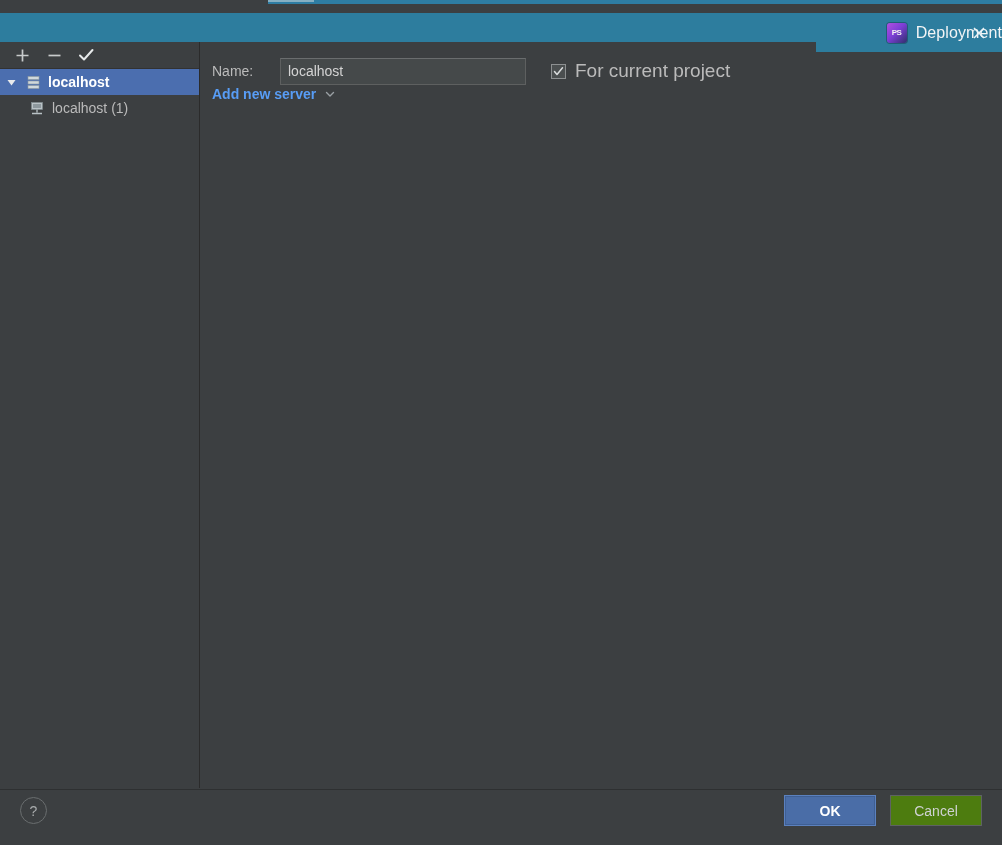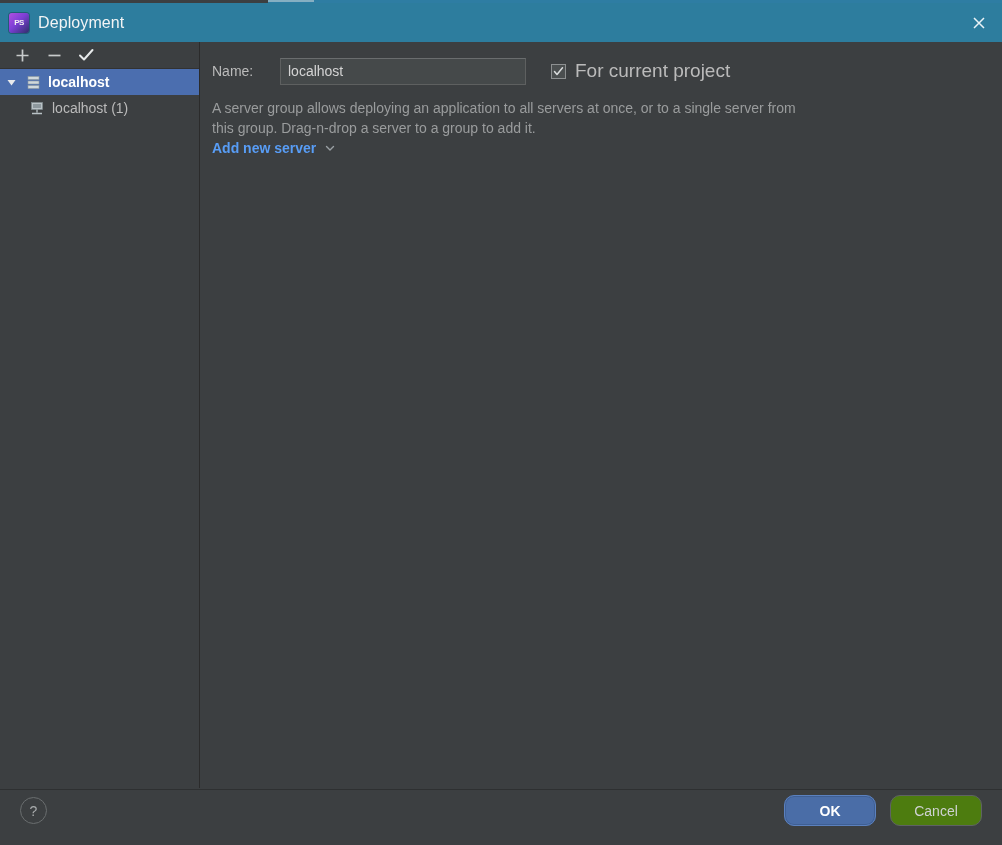--- a/index.html
+++ b/index.html
@@ -28,24 +28,25 @@
   .bg-sliver-lite {
     position: absolute;
     left: 268px; top: 0; width: 46px; height: 2px;
     background: #cfd8dc;
     opacity: .55;
   }
 
   
   .titlebar {
     position: absolute;
-    left: 0; top: 3px; width: 1002px; height: 39px;
+    left: 0; top: 13px; width: 1002px; height: 39px;
     background: #2d7d9e;
     display: flex;
     align-items: center;
+    justify-content: flex-end;
   }
   .title-icon {
     width: 20px; height: 20px;
     margin-left: 9px; margin-right: 9px;
     border-radius: 3px;
     background: linear-gradient(135deg, #b24fe0 0%, #7d3fd6 45%, #2f2f6b 100%);
     position: relative;
     flex: none;
     box-shadow: 0 0 0 1px rgba(0,0,0,.25);
   }
@@ -227,21 +228,21 @@
     right: 20px; top: 5px;
     display: flex;
     gap: 14px;
   }
   .btn {
     width: 92px; height: 31px;
     font-size: 14px;
     font-family: "Liberation Sans", sans-serif;
     display: flex; align-items: center; justify-content: center;
     cursor: pointer;
-    border-radius: 10px;
+    border-radius: 0;
   }
   .btn.primary {
     background: #4a6da7;
     border: 1px solid #5b81bf;
     color: #ffffff;
     font-weight: bold;
     box-shadow: 0 0 0 1px #3f5f93 inset;
   }
   .btn.secondary {
     background: #4d7c0f;
@@ -329,21 +330,20 @@
         <span class="checkbox-wrap">
           <span class="checkbox">
             <svg width="11" height="11" viewBox="0 0 11 11">
               <path d="M1.5 5.5 L4 8.5 L9.5 1.8" stroke="#d9dcdd" stroke-width="1.5" fill="none" stroke-linecap="round" stroke-linejoin="round"></path>
             </svg>
           </span>
           <span class="checkbox-label">For current project</span>
         </span>
       </div>
 
-      <div class="desc">A server group allows deploying an application to all servers at once, or to a single server from this group. Drag-n-drop a server to a group to add it.</div>
 
       <div class="link-row">
         <span class="link-text">Add new server</span>
         <svg class="link-chev" width="12" height="12" viewBox="0 0 12 12">
           <path d="M2.5 4.5 L6 8 L9.5 4.5" stroke="#9aa0a4" stroke-width="1.4" fill="none" stroke-linecap="round" stroke-linejoin="round"></path>
         </svg>
       </div>
 
     </div>
   </div>

